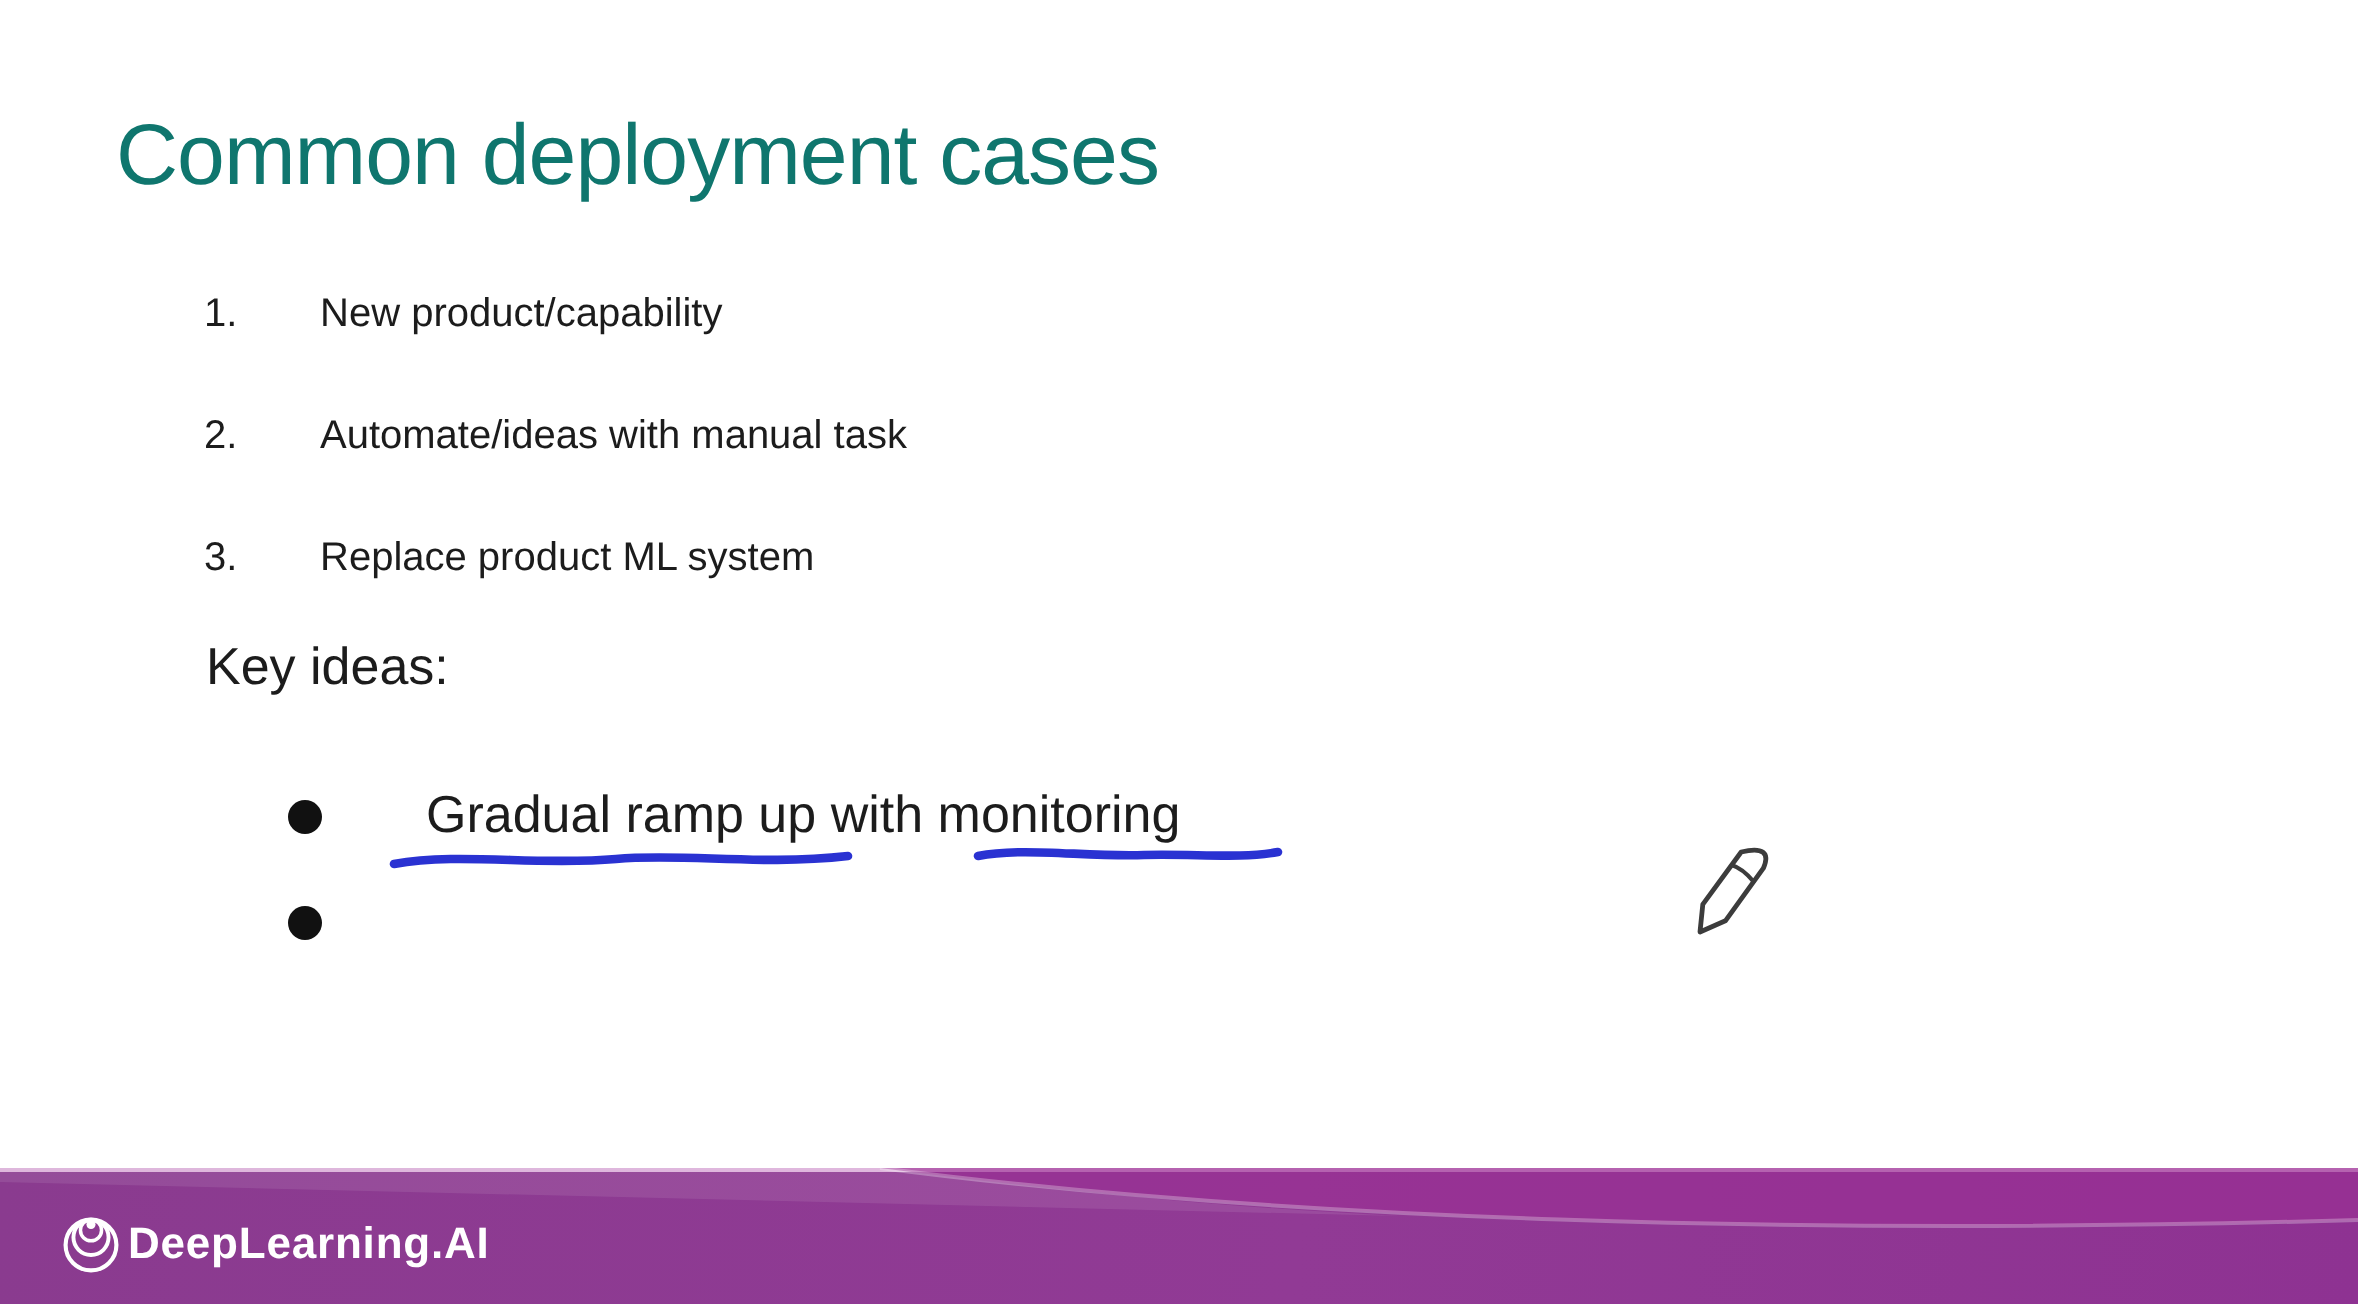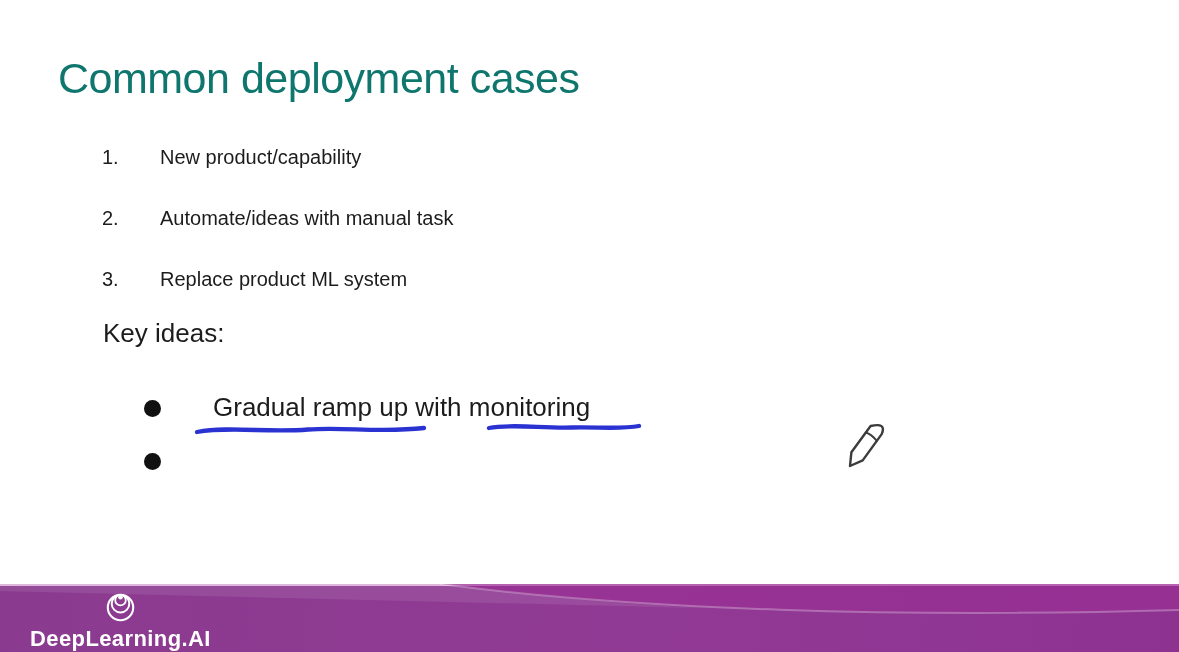--- a/index.html
+++ b/index.html
@@ -85,21 +85,20 @@
     width: 100%; height: 100%;
   }
   .brand {
     position: absolute;
     left: 30px;
     top: 8px;
     height: 60px;
     display: flex;
     align-items: center;
     gap: 3px;
-    flex-direction: column;
   }
   .brand-text {
     color: #ffffff;
     font-size: 22px;
     font-weight: 700;
     letter-spacing: 0.4px;
   }
 </style>
 </head>
 <body>

